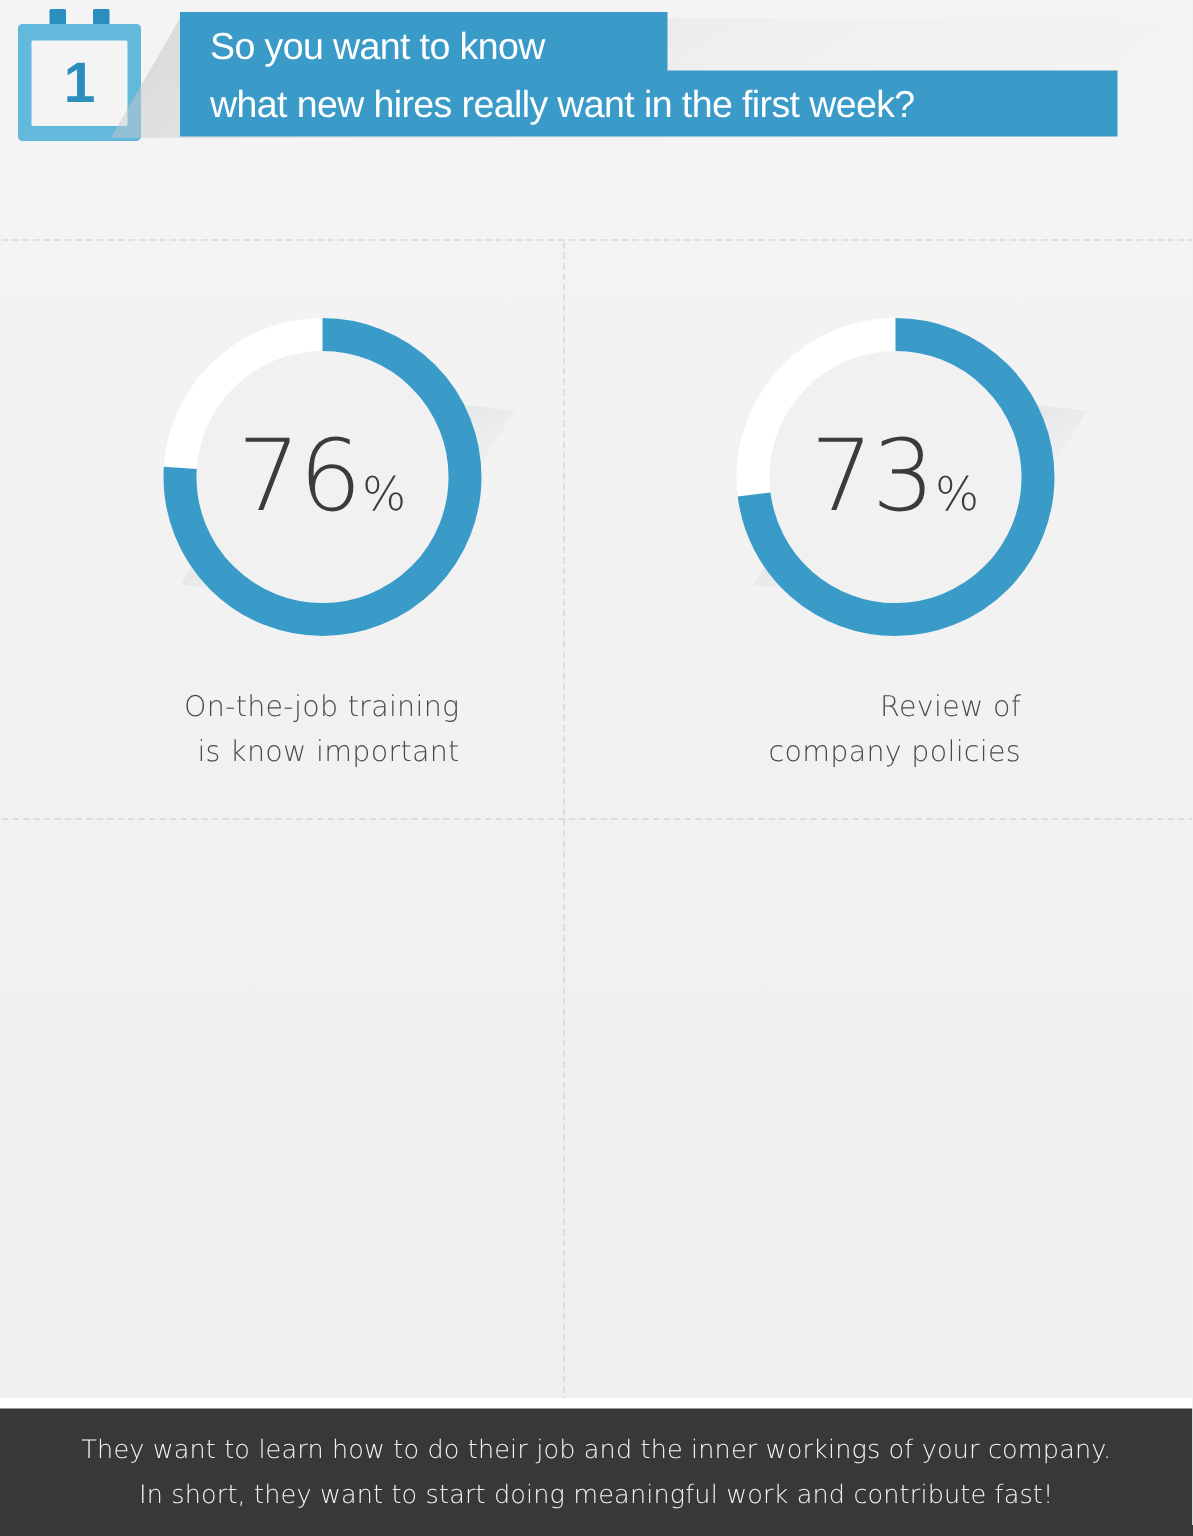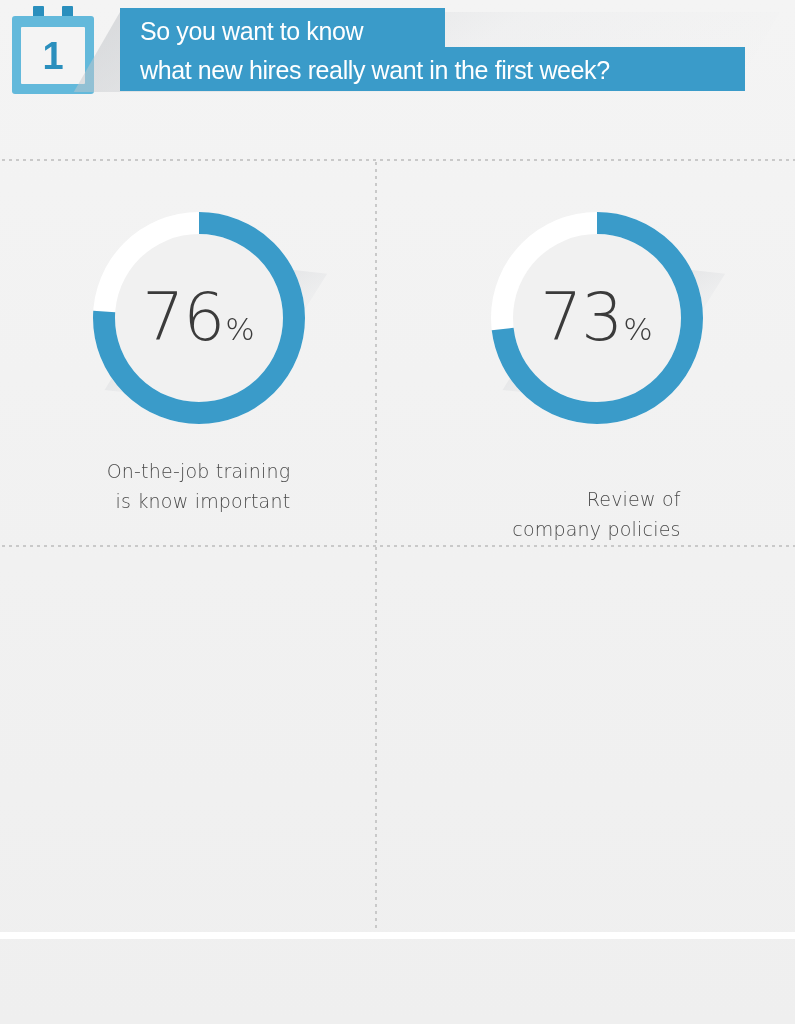--- a/index.html
+++ b/index.html
@@ -163,22 +163,22 @@
   }
 
   .cell {
     position: absolute;
     width: 397px;
     height: 386px;
     display: flex;
     flex-direction: column;
     align-items: center;
   }
-  .cell.c0 { left: 0;   top: 0; }
-  .cell.c1 { left: 398px; top: 0; gap: 28px; }
+  .cell.c0 { left: 16px;   top: 0; }
+  .cell.c1 { left: 398px; top: 0; }
   .cell.c2 { left: 0;   top: 386px; }
   .cell.c3 { left: 398px; top: 386px; }
 
   .donut-wrap {
     position: relative;
     width: 232px;
     height: 232px;
     margin-top: 42px;
   }
 
@@ -343,14 +343,20 @@
         <span class="lbl-line">Review of</span>
         <span class="lbl-line">company policies</span>
       </div>
     </div>
 
 
 
   </div>
 
   <div class="footer-gap"></div>
+  <div class="footer">
+    <div class="footer-text">
+      <span class="ft-line">They want to learn how to do their job and the inner workings of your company.</span>
+      <span class="ft-line">In short, they want to start doing meaningful work and contribute fast!</span>
+    </div>
+  </div>
 
 </div>
 
 </body></html>

